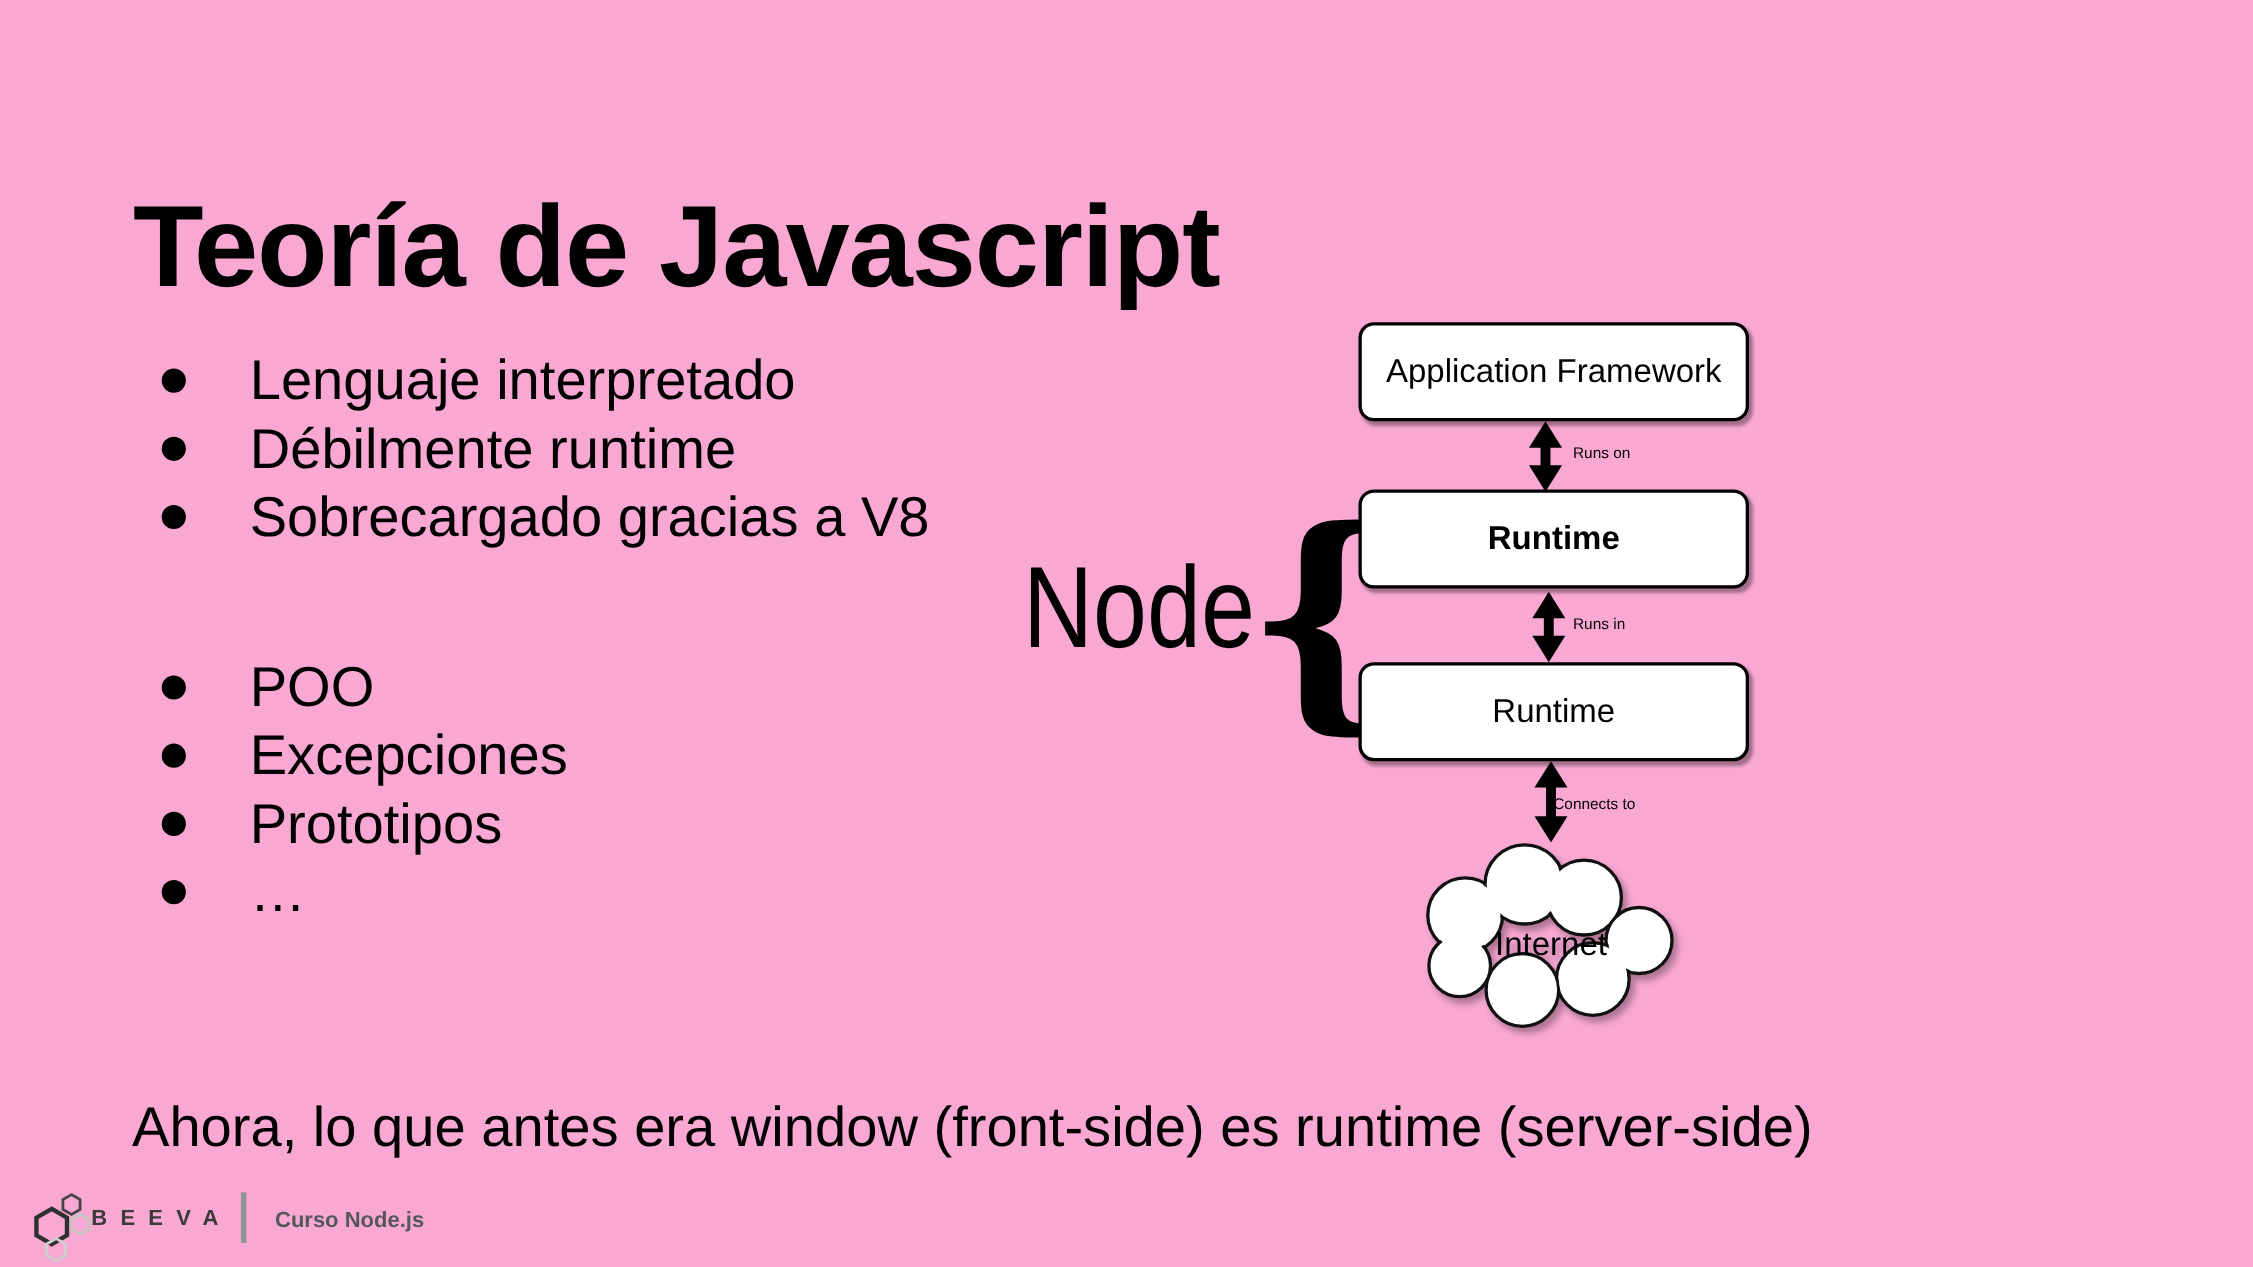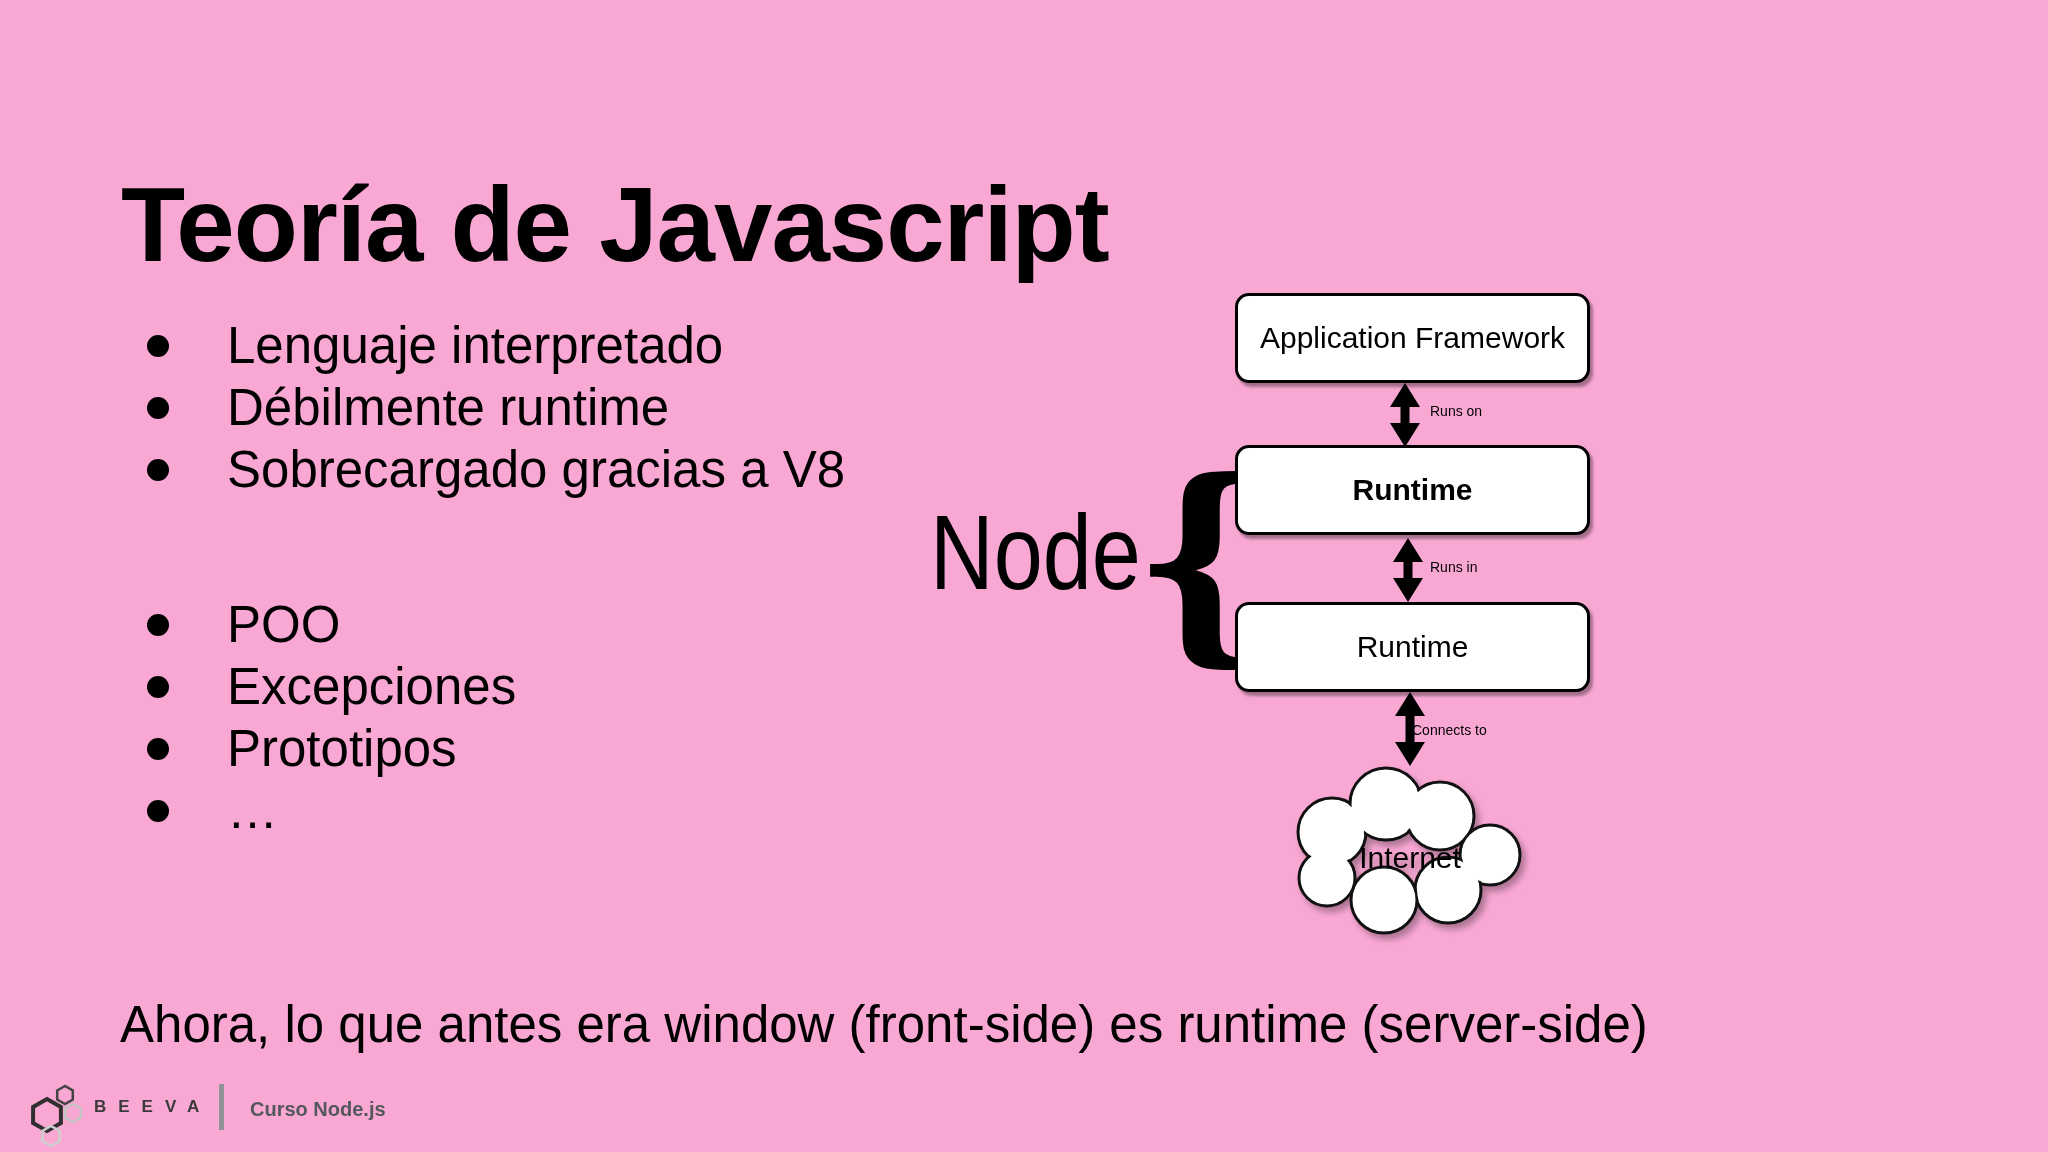--- a/index.html
+++ b/index.html
@@ -63,22 +63,22 @@
   .alabel-2{left:1430px;top:559px;}
   .alabel-3{left:1412px;top:722px;}
   .cloud{position:absolute;left:1280px;top:758px;filter:drop-shadow(4px 5px 3px rgba(0,0,0,0.30));}
   .cloud text{
     font-family:"Liberation Sans",sans-serif;font-size:30px;fill:#000;
     text-anchor:middle;
   }
   
   .footer-logo{position:absolute;left:25px;top:1083px;}
   .brand{
-    position:absolute;left:94px;top:1097px;
-    font-size:17px;font-weight:700;letter-spacing:12px;color:#3a3a3a;white-space:nowrap;
+    position:absolute;left:83px;top:1097px;
+    font-size:20px;font-weight:700;letter-spacing:12px;color:#3a3a3a;white-space:nowrap;
   }
   .fdivider{
     position:absolute;left:219px;top:1084px;width:5px;height:46px;background:#8f9296;
   }
   .course{
     position:absolute;left:250px;top:1098px;
     font-size:20px;font-weight:600;color:#54575c;white-space:nowrap;
   }
 </style>
 </head>

